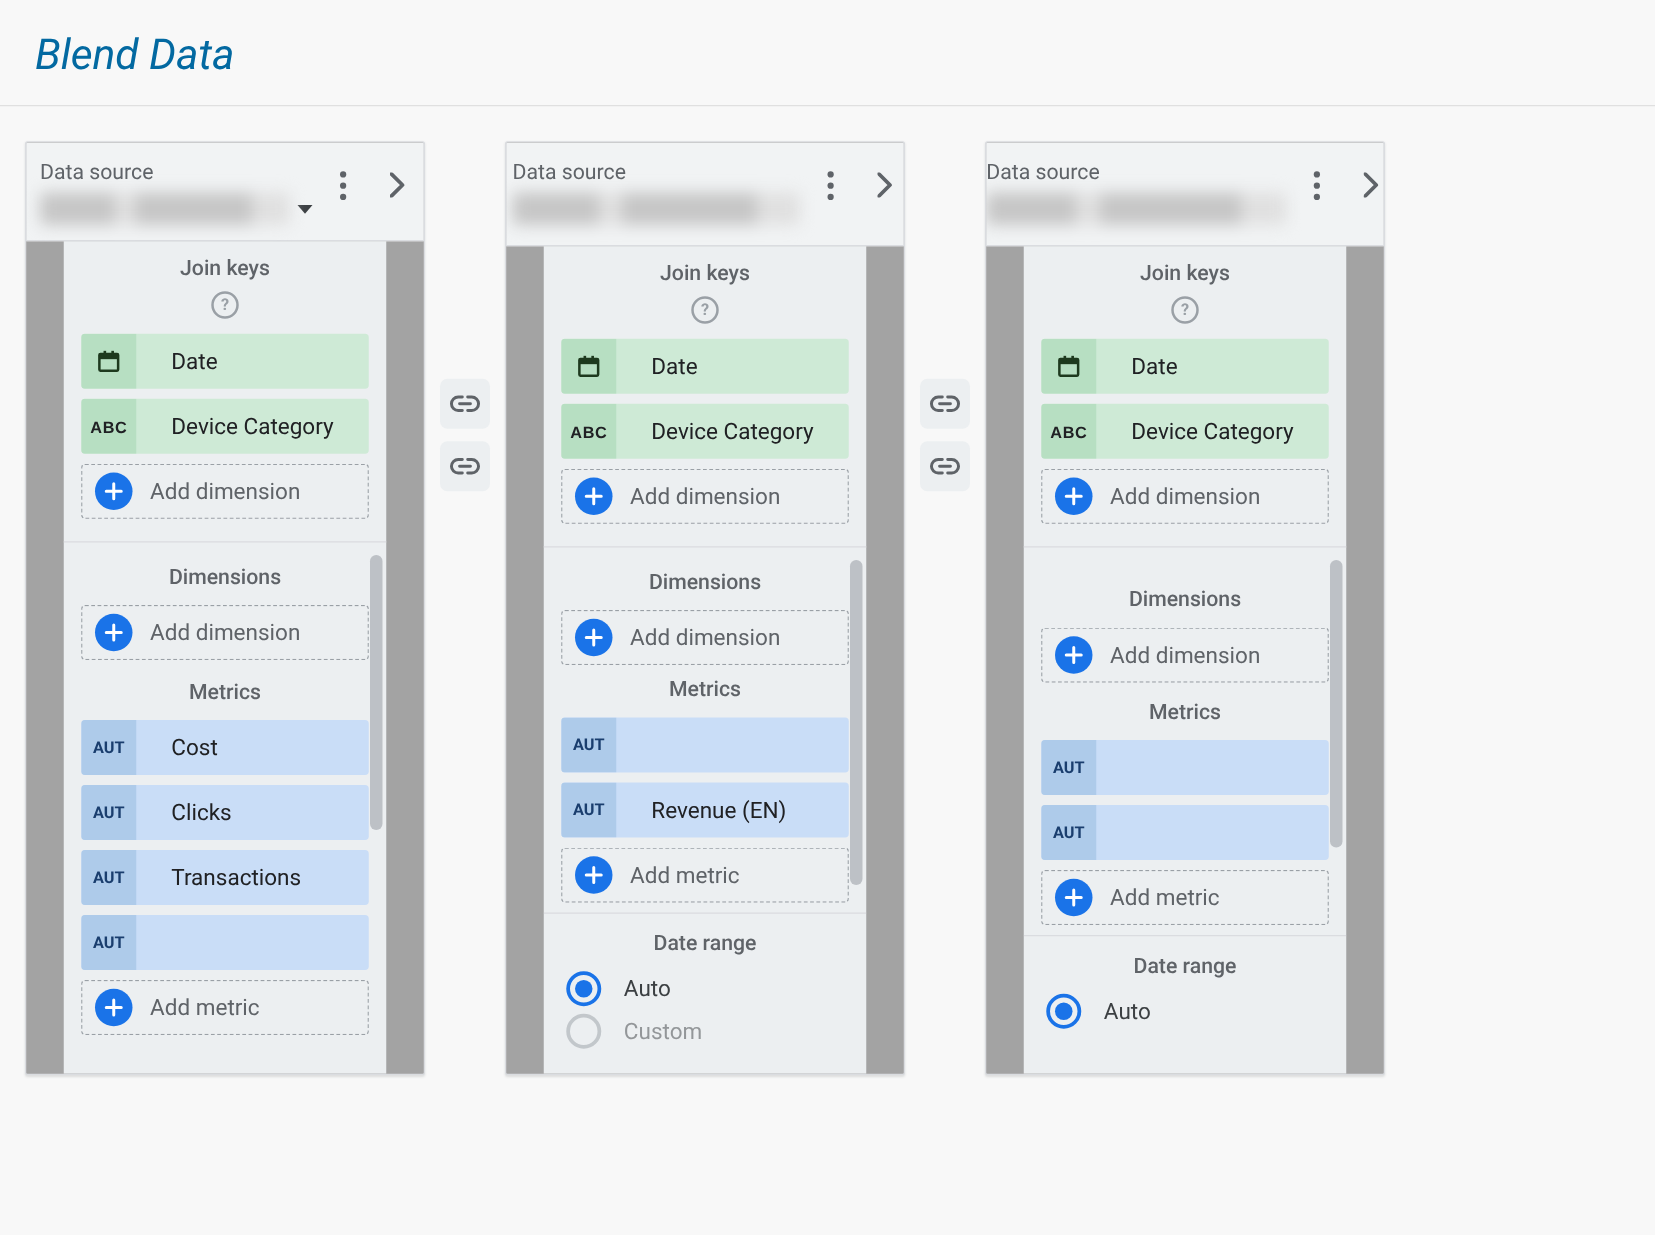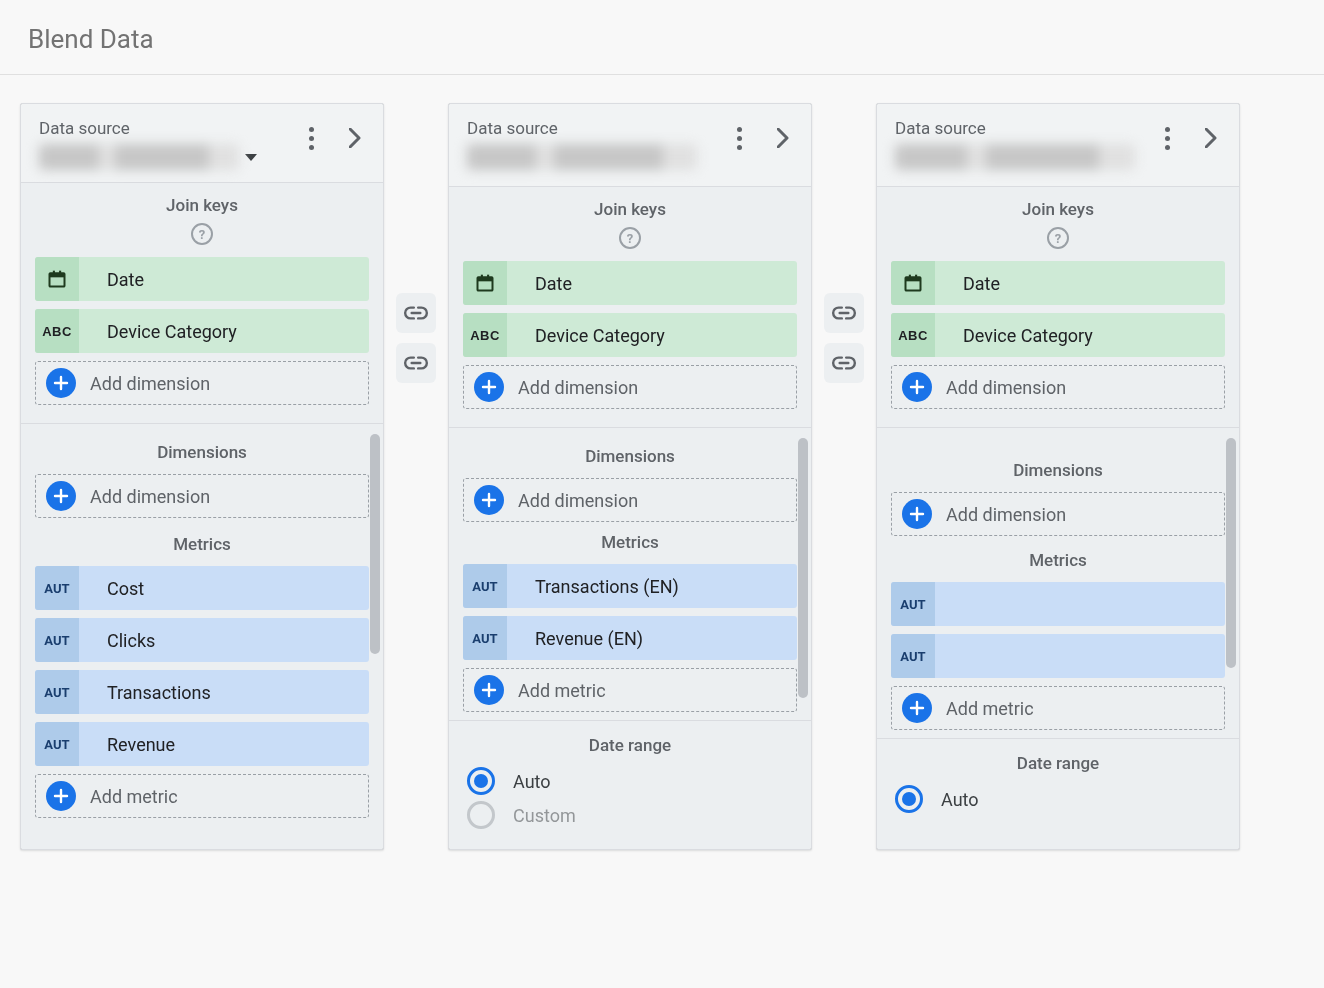--- a/index.html
+++ b/index.html
@@ -7,39 +7,41 @@
     font-family: Roboto, "Helvetica Neue", Arial, sans-serif;
     background: #f8f8f8;
     color: #5f6368;
     font-size: 16px;
   }
   .page-header {
     padding: 24px 28px 20px;
     border-bottom: 1px solid #e0e0e0;
   }
   .page-title {
-    font-size: 26px;
+    font-size: 34px;
     font-weight: 400;
-    color: #737373;
+    color: #0369a1;
+    font-style: italic;
   }
   .sources-wrap {
     display: flex;
     align-items: stretch;
     padding: 28px 20px;
     gap: 0;
   }
   .source-panel {
-    width: 364px;
+    width: 320px;
     border: 1px solid #dadce0;
     border-radius: 2px;
     background: #a3a3a3;
     display: flex;
     flex-direction: column;
     box-shadow: 0 1px 2px rgba(60,64,67,.15);
     overflow: hidden;
+    align-items: center;
   }
   
   .panel-head {
     background: #f1f3f4;
     border-bottom: 1px solid #dadce0;
     padding: 14px 8px 12px 18px;
     display: flex;
     align-items: flex-start;
     gap: 4px;
   }
@@ -223,21 +225,20 @@
           <div class="chip blue">
             <span class="type-box">AUT</span>
             <span class="chip-label">Clicks</span>
           </div>
           <div class="chip blue">
             <span class="type-box">AUT</span>
             <span class="chip-label">Transactions</span>
           </div>
           <div class="chip blue">
             <span class="type-box">AUT</span>
-            <span class="chip-label">Revenue</span>
           </div>
           <div class="add-chip">
             <span class="plus-circle">
                 <svg viewBox="0 0 16 16">
                   <path d="M8 2v12M2 8h12" stroke="#fff" stroke-width="2.4" stroke-linecap="round"></path>
                 </svg>
               </span>
             <span>Add metric</span>
           </div>
         </div>
@@ -320,21 +321,20 @@
                 <svg viewBox="0 0 16 16">
                   <path d="M8 2v12M2 8h12" stroke="#fff" stroke-width="2.4" stroke-linecap="round"></path>
                 </svg>
               </span>
             <span>Add dimension</span>
           </div>
 
           <div class="section-label" style="margin-top:10px">Metrics</div>
           <div class="chip blue">
             <span class="type-box">AUT</span>
-            <span class="chip-label">Transactions (EN)</span>
           </div>
           <div class="chip blue">
             <span class="type-box">AUT</span>
             <span class="chip-label">Revenue (EN)</span>
           </div>
           <div class="add-chip">
             <span class="plus-circle">
                 <svg viewBox="0 0 16 16">
                   <path d="M8 2v12M2 8h12" stroke="#fff" stroke-width="2.4" stroke-linecap="round"></path>
                 </svg>

